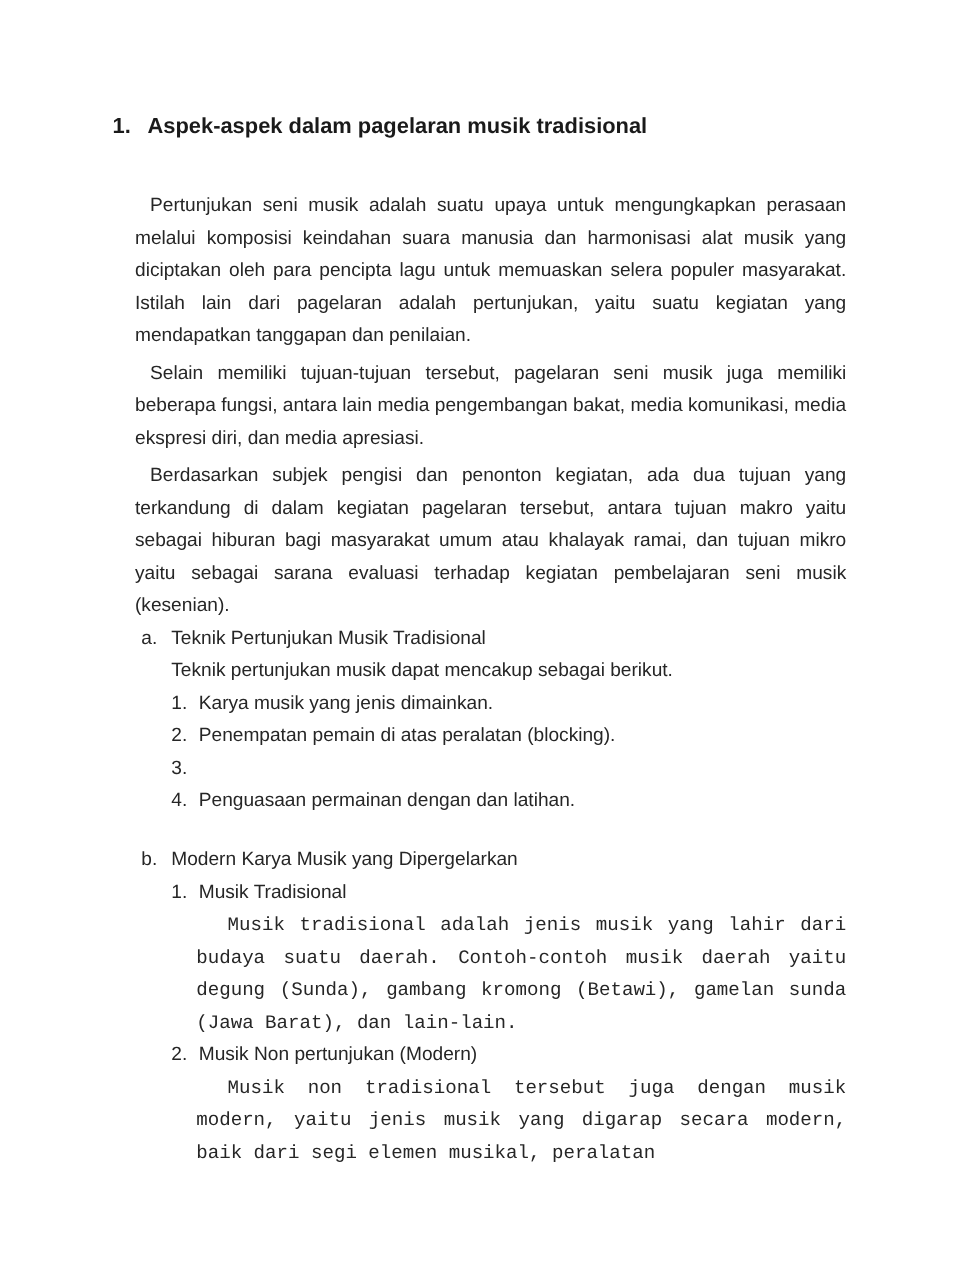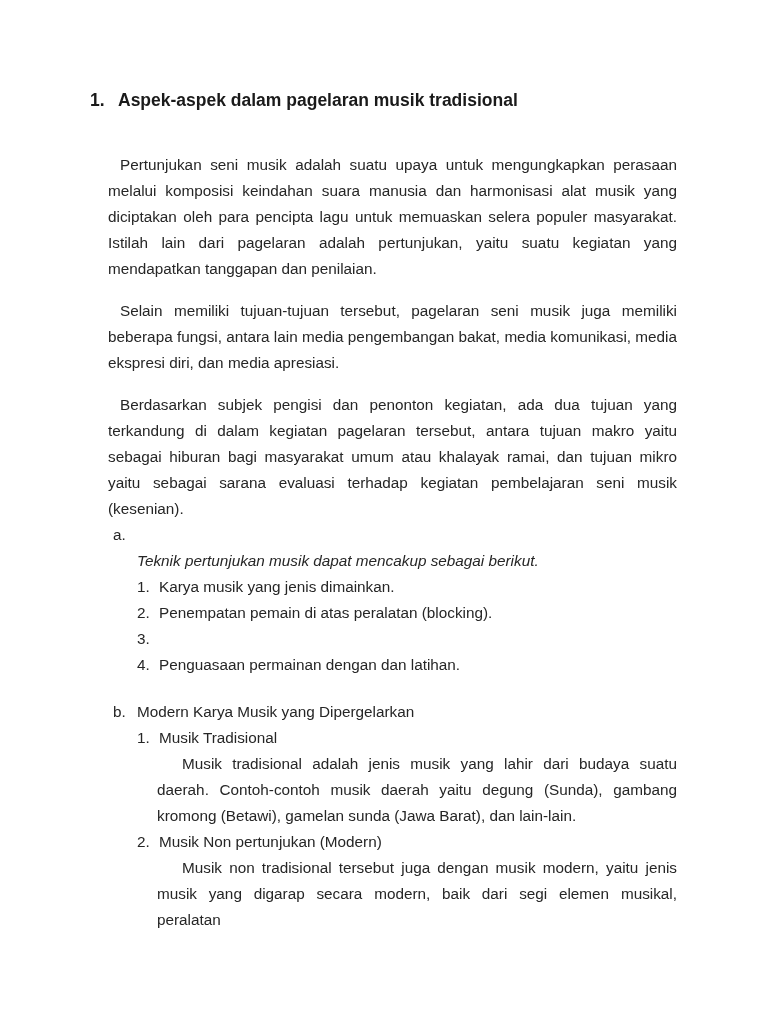--- a/index.html
+++ b/index.html
@@ -29,73 +29,74 @@
     font-weight: bold;
     line-height: 22px;
     margin: 0 0 41px 0;
     color: #1a1a1a;
   }
   .heading .h-num {
     width: 28px;
     flex: 0 0 28px;
   }
   .para {
-    margin: 16px 0 0 18px;
+    margin: 4px 0 0 18px;
     text-align: justify;
     text-indent: 12px;
   }
   .sec {
     margin-left: 23px;
   }
   .sec-b {
     margin-top: 21px;
   }
   .sec-head {
     display: flex;
   }
   .sec-head .marker {
     width: 24px;
     flex: 0 0 24px;
   }
   .sec-intro {
     margin: 0 0 0 24px;
     text-align: justify;
-    font-style: italic;
   }
   .num-item {
     display: flex;
     margin-left: 24px;
   }
   .num-item .num {
     width: 22px;
     flex: 0 0 22px;
   }
   .item-body {
     margin: 0 0 0 44px;
     text-align: justify;
     text-indent: 25px;
+    font-family: Liberation Mono, monospace;
   }
 </style>
 </head>
 <body>
 
 <div class="doc">
 
   <div class="heading">
     <span class="h-num">1.</span>
     <span class="h-text">Aspek-aspek dalam pagelaran musik tradisional</span>
   </div>
 
   <p class="para">Pertunjukan seni musik adalah suatu upaya untuk mengungkapkan perasaan melalui komposisi keindahan suara manusia dan harmonisasi alat musik yang diciptakan oleh para pencipta lagu untuk memuaskan selera populer masyarakat. Istilah lain dari pagelaran adalah pertunjukan, yaitu suatu kegiatan yang mendapatkan tanggapan dan penilaian.</p>
   <p class="para">Selain memiliki tujuan-tujuan tersebut, pagelaran seni musik juga memiliki beberapa fungsi, antara lain media pengembangan bakat, media komunikasi, media ekspresi diri, dan media apresiasi.</p>
   <p class="para">Berdasarkan subjek pengisi dan penonton kegiatan, ada dua tujuan yang terkandung di dalam kegiatan pagelaran tersebut, antara tujuan makro yaitu sebagai hiburan bagi masyarakat umum atau khalayak ramai, dan tujuan mikro yaitu sebagai sarana evaluasi terhadap kegiatan pembelajaran seni musik (kesenian).</p>
 
   <div class="sec">
     <div class="sec-head">
       <span class="marker">a.</span>
+      <span>Teknik Pertunjukan Musik Tradisional</span>
     </div>
     <p class="sec-intro">Teknik pertunjukan musik dapat mencakup sebagai berikut.</p>
     <div class="num-item">
       <span class="num">1.</span>
       <span>Karya musik yang jenis dimainkan.</span>
     </div>
     <div class="num-item">
       <span class="num">2.</span>
       <span>Penempatan pemain di atas peralatan (blocking).</span>
     </div>

